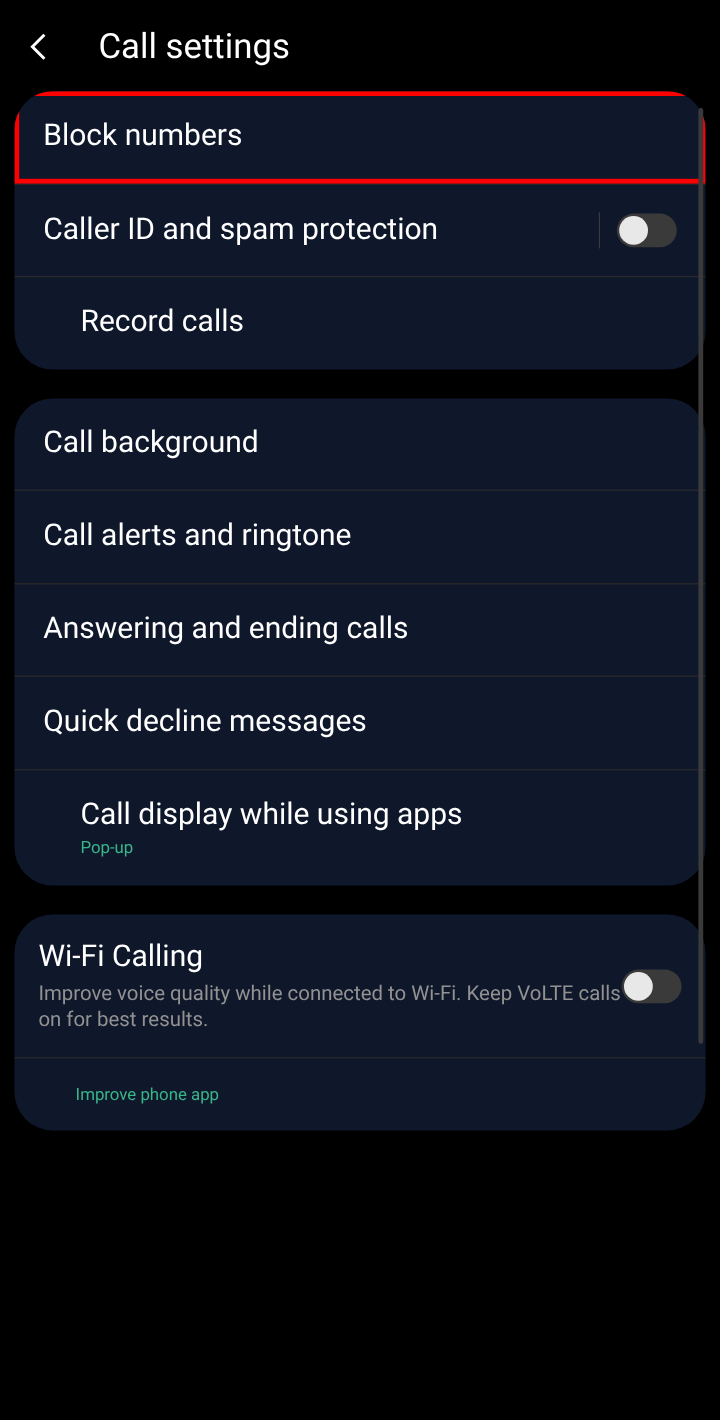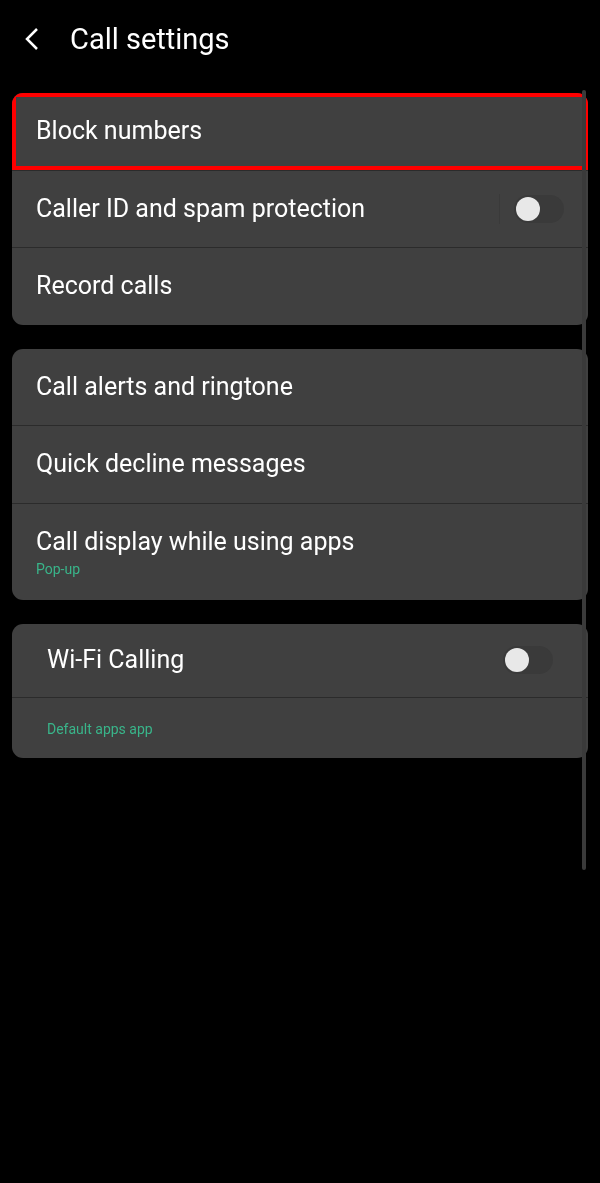--- a/index.html
+++ b/index.html
@@ -12,22 +12,22 @@
       height: 1183px;
       background: #000000;
       font-family: -apple-system, BlinkMacSystemFont, 'Segoe UI', Roboto, sans-serif;
       color: #ffffff;
       position: relative;
       overflow: hidden;
     }
     .header {
       display: flex;
       align-items: center;
-      padding: 22px 18px 37px 18px;
-      gap: 24px;
+      padding: 22px 18px 20px 18px;
+      gap: 36px;
     }
     .back-icon {
       width: 28px;
       height: 28px;
       display: flex;
       align-items: center;
       justify-content: center;
     }
     .back-icon svg {
       width: 18px;
@@ -35,34 +35,35 @@
       stroke: #ffffff;
       stroke-width: 2.5;
       fill: none;
     }
     .header-title {
       font-size: 29px;
       font-weight: 400;
       color: #ffffff;
     }
     .group {
-      background: #404040;
-      border-radius: 11px;
+      background: #0f172a;
+      border-radius: 32px;
       margin: 0 12px 24px 12px;
       overflow: hidden;
     }
     .row {
       padding: 22px 24px;
       border-bottom: 1px solid #2b2b2b;
       display: flex;
       align-items: center;
       justify-content: flex-end;
     }
     .row:last-child {
       border-bottom: none;
+      margin-left: 31px;
     }
     .row-content {
       flex: 1;
     }
     .row-title {
       font-size: 25px;
       font-weight: 400;
       color: #ffffff;
       line-height: 1.3;
     }
@@ -115,21 +116,21 @@
     .scrollbar {
       position: absolute;
       right: 14px;
       top: 90px;
       width: 4px;
       height: 780px;
       background: #3a3a3a;
       border-radius: 2px;
     }
     .group3 .row {
-      padding: 20px 35px;
+      padding: 20px 20px;
     }
     .group3 .row-subtitle {
       font-size: 17px;
     }
   </style>
 </head>
 <body>
 
 <div class="header">
   <div class="back-icon">
@@ -158,45 +159,56 @@
   <div class="row">
     <div class="row-content">
       <div class="row-title">Record calls</div>
     </div>
   </div>
 </div>
 
 <div class="group">
   <div class="row">
     <div class="row-content">
+      <div class="row-title">Call background</div>
+    </div>
+  </div>
+  <div class="row">
+    <div class="row-content">
       <div class="row-title">Call alerts and ringtone</div>
+    </div>
+  </div>
+  <div class="row">
+    <div class="row-content">
+      <div class="row-title">Answering and ending calls</div>
     </div>
   </div>
   <div class="row">
     <div class="row-content">
       <div class="row-title">Quick decline messages</div>
     </div>
   </div>
   <div class="row">
     <div class="row-content">
       <div class="row-title">Call display while using apps</div>
       <div class="row-accent">Pop-up</div>
     </div>
   </div>
 </div>
 
 <div class="group group3">
   <div class="row">
     <div class="row-content">
       <div class="row-title">Wi-Fi Calling</div>
+      <div class="row-subtitle">Improve voice quality while connected to Wi-Fi. Keep VoLTE calls on for best results.</div>
     </div>
     <div class="toggle">
       <div class="toggle-knob"></div>
     </div>
   </div>
   <div class="row">
     <div class="row-content">
-      <div class="row-accent">Default apps app</div>
+      <div class="row-accent">Improve phone app</div>
     </div>
   </div>
 </div>
 
 <div class="scrollbar"></div>
 
 </body></html>

